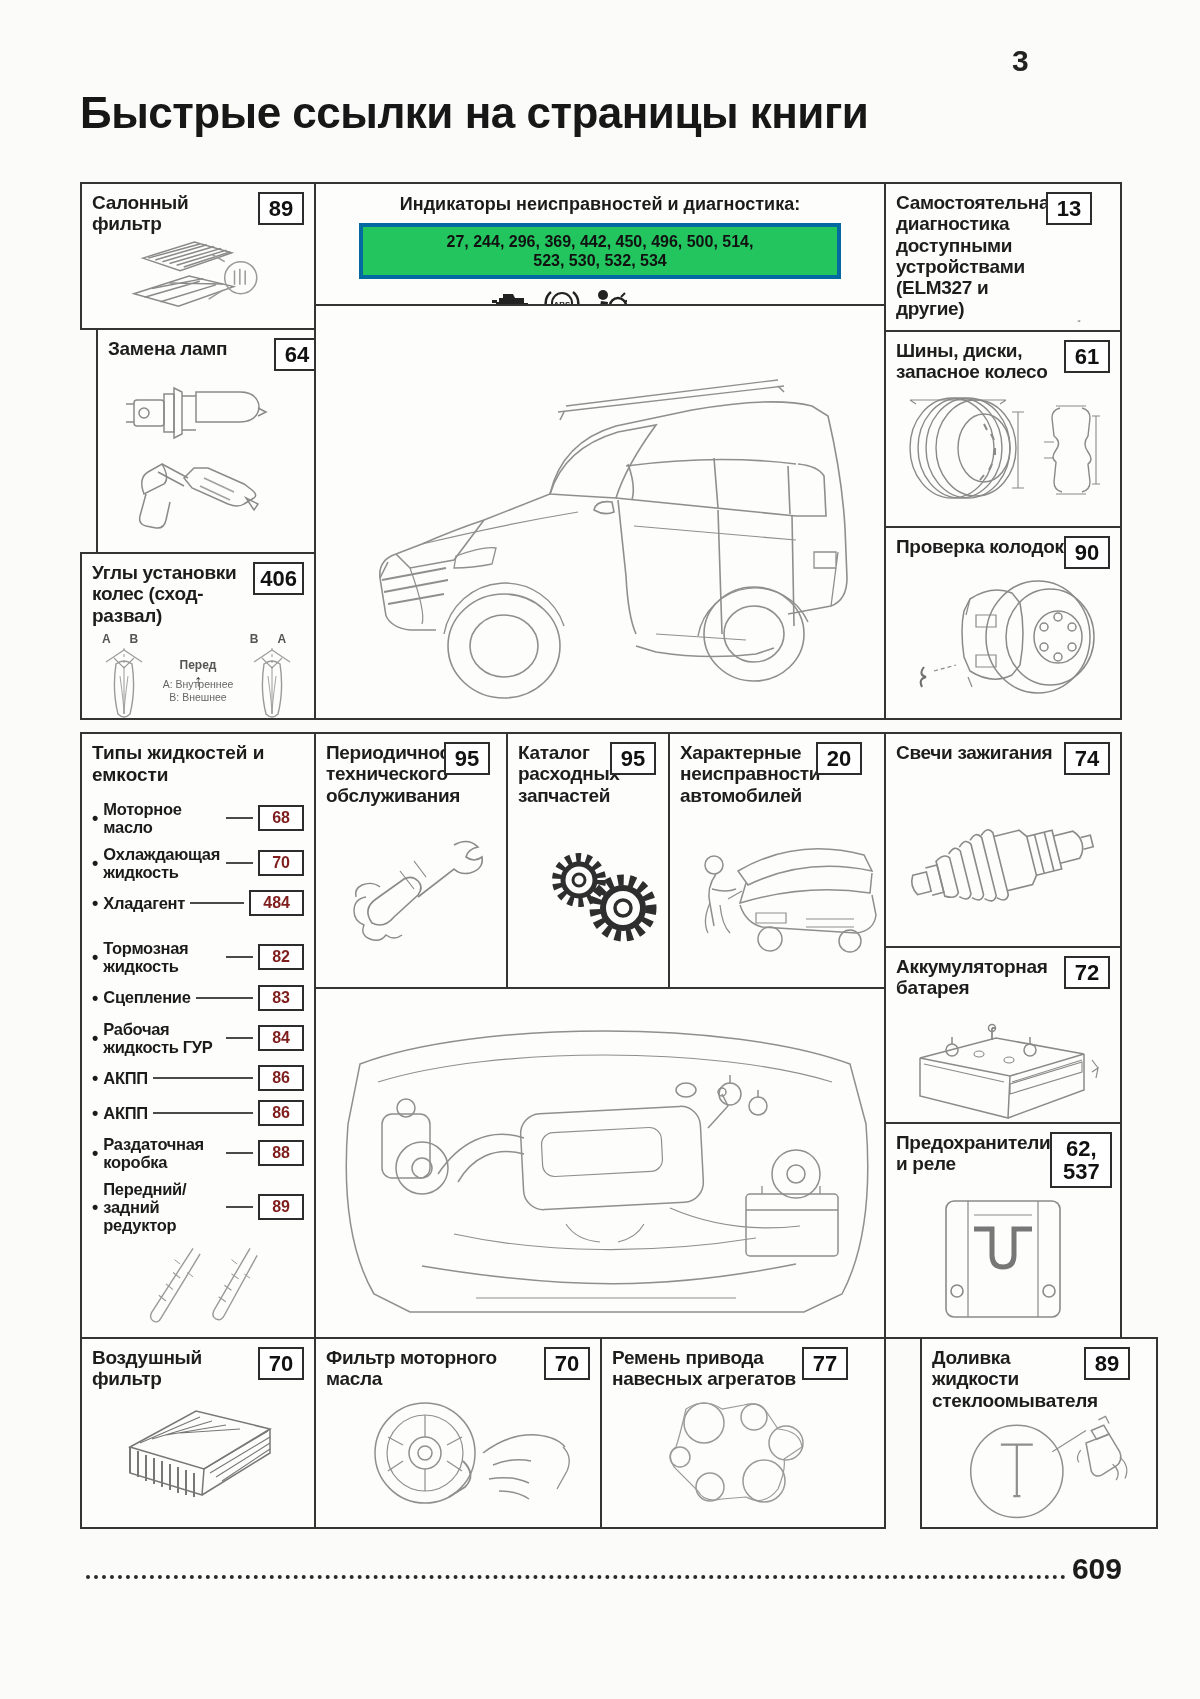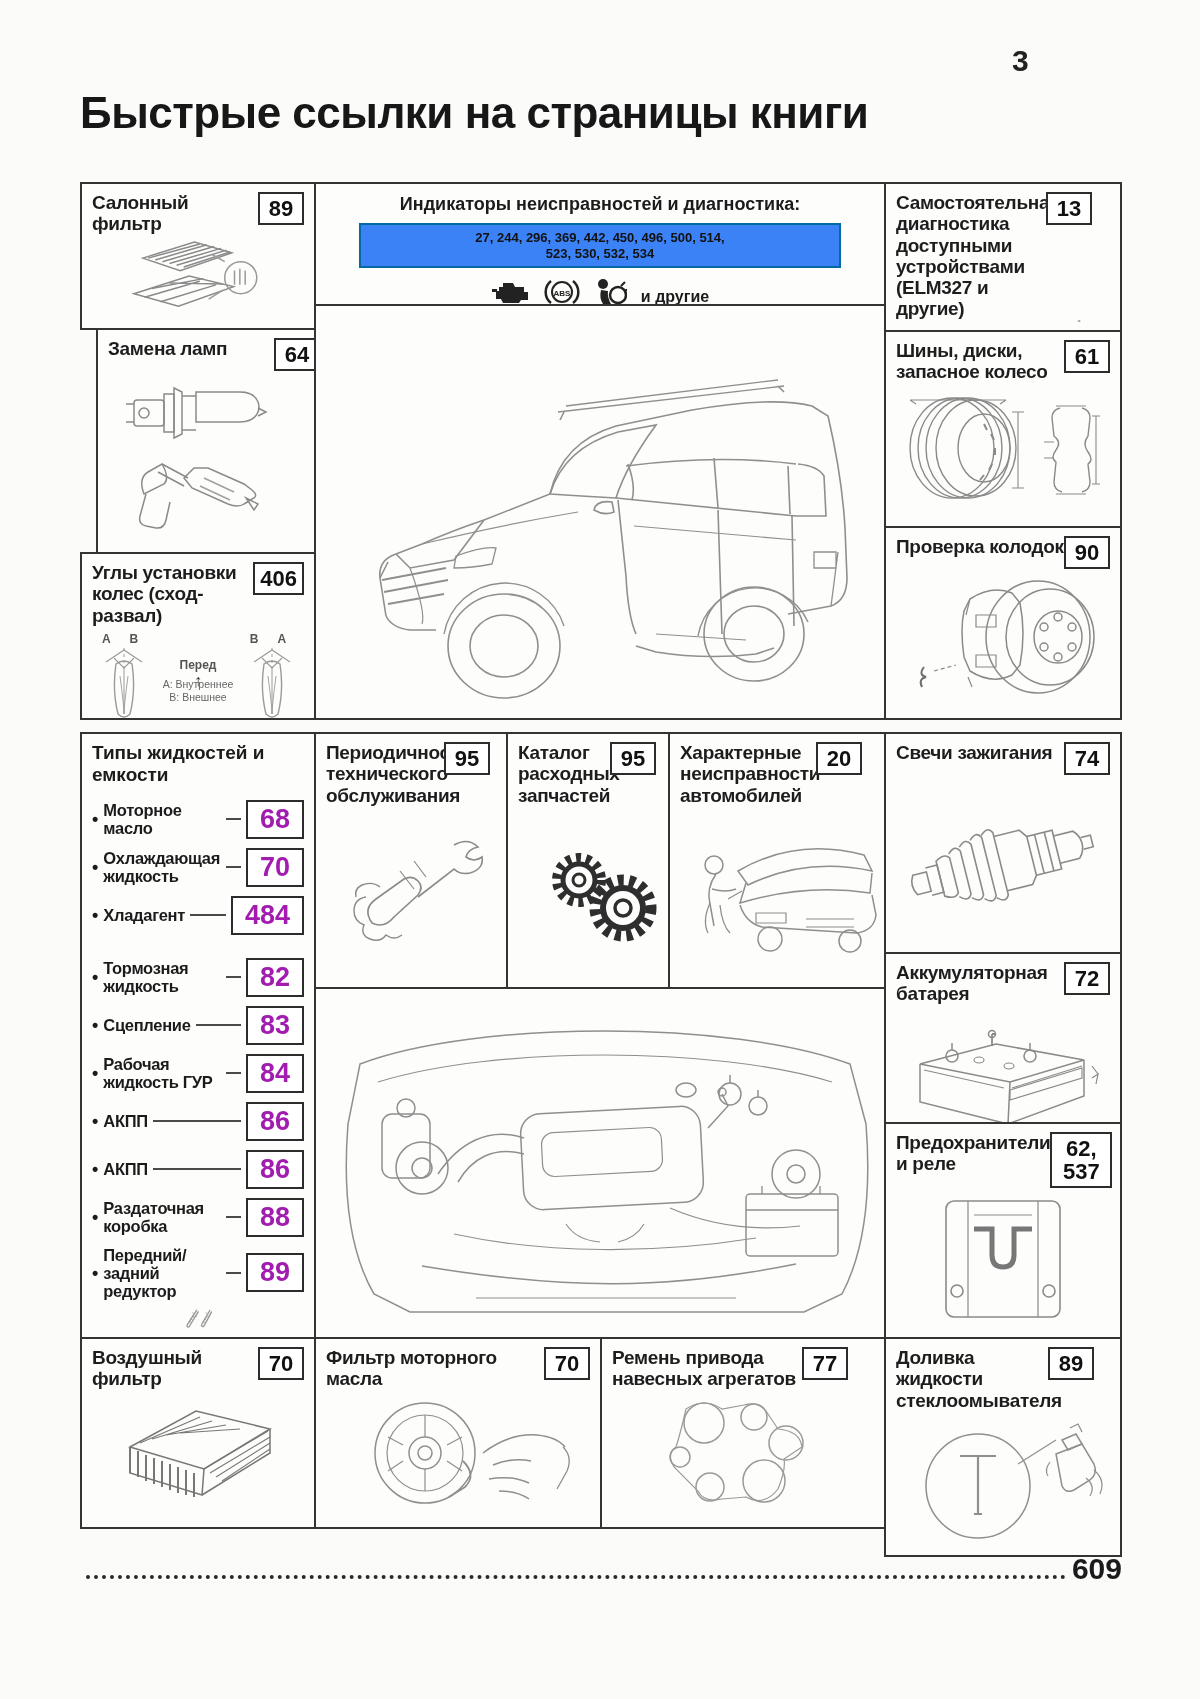--- a/index.html
+++ b/index.html
@@ -27,35 +27,35 @@
     box-sizing:border-box;border:2px solid #2c2c2c;background:#fff;
     min-width:46px;padding:3px 5px;text-align:center;
     font-size:22px;font-weight:bold;line-height:1.05;color:#111;
     flex:0 0 auto;white-space:normal;max-width:62px;
   }
   .ill{display:block;margin:auto;}
   .ill *{vector-effect:non-scaling-stroke;}
   
   .ind-title{text-align:center;font-size:18px;font-weight:bold;margin-top:2px;}
   .ind-numbox{
-    box-sizing:border-box;border:2px solid #0369a1;background:#3b82f6;
+    box-sizing:border-box;border:4px solid #0369a1;background:#22c55e;
     margin:8px auto 0;width:88%;padding:5px 6px;text-align:center;
-    font-size:13px;font-weight:bold;line-height:1.2;color:#111;
+    font-size:16px;font-weight:bold;line-height:1.2;color:#111;
   }
   .ind-icons{display:flex;align-items:center;justify-content:center;gap:10px;margin-top:10px;}
   .ind-more{font-size:16px;font-weight:bold;margin-left:4px;align-self:flex-end;}
   
   .fl-title{font-size:19px;font-weight:bold;line-height:1.15;margin-bottom:14px;}
   .fl-item{display:flex;align-items:center;margin-bottom:9px;}
   .fl-item.gap{margin-top:14px;}
   .fl-bullet{font-size:18px;font-weight:bold;margin-right:5px;line-height:1;}
   .fl-label{font-size:16.5px;font-weight:bold;line-height:1.1;letter-spacing:-.3px;max-width:118px;}
   .fl-line{flex:1;border-top:2px solid #4a4a4a;margin:0 5px;min-width:8px;}
   .fl-box{box-sizing:border-box;border:2px solid #2c2c2c;background:#fff;min-width:44px;padding:2px 12px;
-          text-align:center;font-size:27px;font-weight:bold;color:#a21caf;}
+          text-align:center;font-size:16px;font-weight:bold;color:#7f1d1d;}
   
   .al-row{display:flex;justify-content:space-between;align-items:flex-start;margin-top:6px;padding:0 4px;}
   .al-letters{font-size:12px;font-weight:bold;text-align:center;letter-spacing:8px;color:#555;}
   .al-center{font-size:12px;font-weight:bold;color:#555;text-align:center;margin-top:26px;}
   .al-arrow{font-size:16px;color:#333;}
   .al-legend{font-size:10.5px;color:#666;line-height:1.25;text-align:center;margin-top:-46px;}
   .footer{position:absolute;left:80px;top:1552px;width:1042px;display:flex;align-items:flex-end;}
   .footer-label{font-size:30px;font-weight:bold;letter-spacing:-.4px;white-space:nowrap;}
   .footer-leader{flex:1;border-bottom:4px dotted #2a2a2a;margin:0 6px 7px 6px;}
   .footer-page{font-size:30px;font-weight:bold;white-space:nowrap;}
@@ -461,21 +461,21 @@
       <circle cx="396" cy="94" r="4"></circle>
       <path d="M344,210 q60,26 130,18" stroke-width="1.2"></path>
 
       <path d="M96,268 C240,292 340,292 470,266"></path>
       <path d="M128,236 C220,256 330,256 430,240" stroke-width="1.2"></path>
       <path d="M150,300 h260" stroke-width="1.2"></path>
       <path d="M240,226 q10,16 34,18 M318,226 q-8,14 -26,18" stroke-width="1.1"></path>
     </svg>
   </div>
 
-  <div class="cell" style="left:804px;top:220px;width:238px;height:214px">
+  <div class="cell" style="left:804px;top:214px;width:238px;height:214px">
     <div class="cell-head">
       <div class="cell-title">Аккумуляторная батарея</div>
       <div class="page-box">72</div>
     </div>
     <svg class="ill" width="206" height="108" viewBox="0 0 206 108" fill="none" stroke="#8a8a8a" stroke-width="1.5">
       <path d="M20,38 L96,18 L184,34 L110,56 Z"></path>
       <path d="M20,38 L20,76 L108,98 L110,56"></path>
       <path d="M184,34 L184,70 L108,98"></path>
       <path d="M24,44 L104,62 M182,40 L112,62" stroke-width="1.1"></path>
       <path d="M110,64 L182,42 L182,52 L110,74 Z" stroke-width="1.1"></path>
@@ -547,21 +547,21 @@
       <circle cx="46" cy="28" r="20"></circle>
       <circle cx="96" cy="22" r="13"></circle>
       <circle cx="128" cy="48" r="17"></circle>
       <circle cx="106" cy="86" r="21"></circle>
       <circle cx="52" cy="92" r="14"></circle>
       <circle cx="22" cy="62" r="10"></circle>
       <path d="M28,14 Q46,2 64,14 L86,10 Q100,6 108,16 L120,34 Q142,36 144,52 L126,64 Q128,74 120,94 Q106,112 88,102 L64,104 Q46,108 40,96 L16,72 Q8,58 18,52 Q22,40 28,14 Z" stroke-width="1.2"></path>
     </svg>
   </div>
 
-  <div class="cell" style="left:804px;top:605px;width:238px;height:220px">
+  <div class="cell" style="left:840px;top:605px;width:238px;height:192px">
     <div class="cell-head">
       <div class="cell-title" style="max-width:152px">Доливка жидкости стеклоомывателя</div>
       <div class="page-box">89</div>
     </div>
     <svg class="ill" width="206" height="122" viewBox="0 0 206 122" fill="none" stroke="#8f8f8f" stroke-width="1.5">
       <circle cx="78" cy="68" r="52"></circle>
       <path d="M60,38 h36 M78,38 v58 M74,96 h8" stroke-width="2.2"></path>
       <path d="M118,46 L156,22" stroke-width="1.2"></path>
 
       <path d="M156,36 l26,-10 l12,20 q4,10 -4,16 l-16,10 q-8,4 -12,-4 Z"></path>

